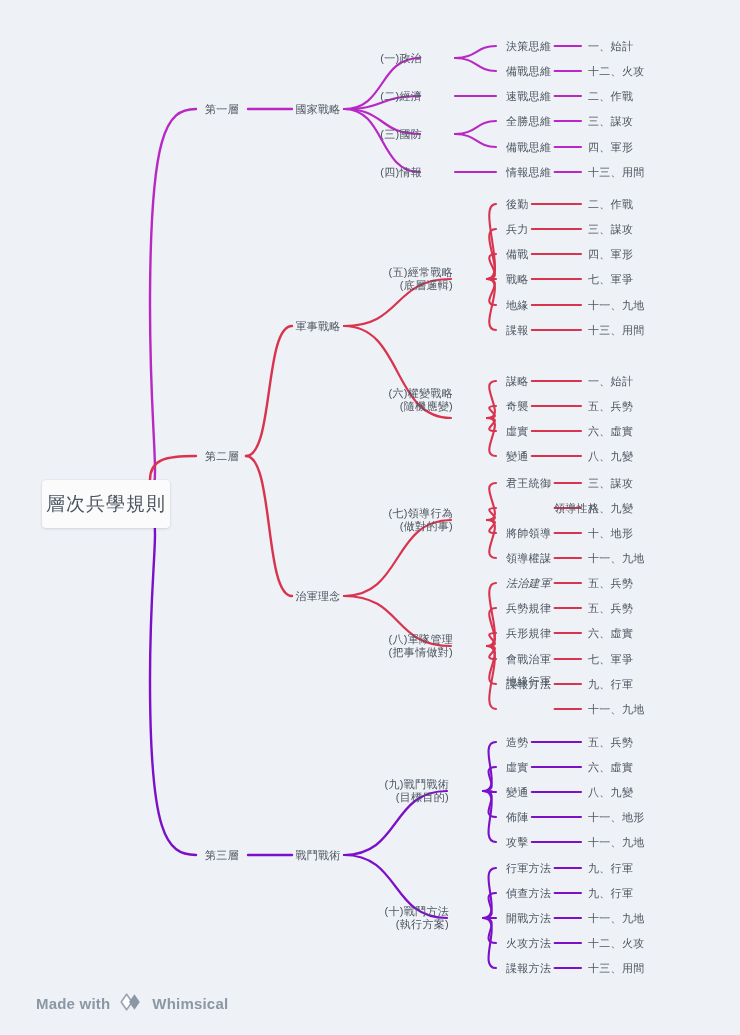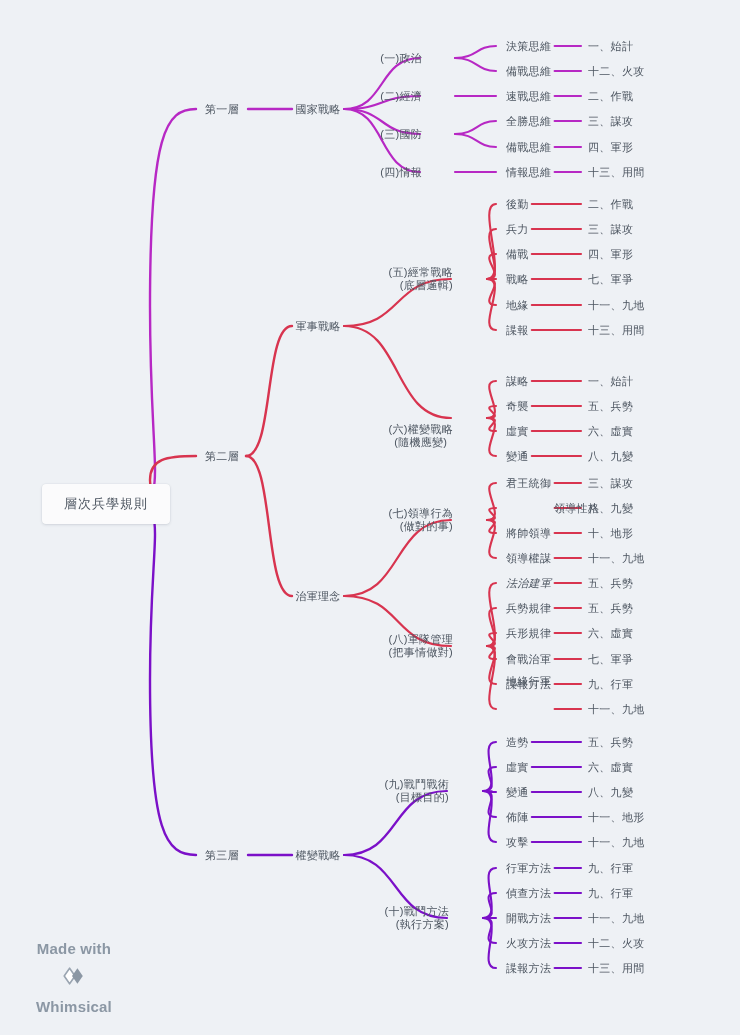--- a/index.html
+++ b/index.html
@@ -43,37 +43,36 @@
     transform: translate(-50%, -50%);
     text-align: center;
   }
   .node .l2 { display: block; }
   .node-root {
     position: absolute;
     transform: translate(0, -50%);
     background: #fbfbfc;
     border-radius: 4px;
     box-shadow: 0 1px 3px rgba(40,50,70,.13), 0 0 0 .5px rgba(40,50,70,.05);
-    padding: 11px 22px;
+    padding: 11px 4px;
     color: #4c5560;
-    font-size: 13px;
+    font-size: 19px;
     letter-spacing: 1px;
     white-space: nowrap;
   }
   .footer {
     position: absolute;
     left: 36px; bottom: 20px;
     display: flex;
     align-items: center;
     gap: 9px;
     color: #8b97a4;
     font-size: 15px;
     font-weight: bold;
     letter-spacing: .2px;
-    flex-direction: column;
   }
   .footer .logo { display: block; }
 </style>
 </head>
 <body>
 
 <div id="canvas">
   <svg id="links" viewBox="0 0 740 1035">
       <path d="M130,504 C170,504 150,480.3 150,306.5 C150,132.7 166,109 196,109" stroke="#b728c4" stroke-width="2.4" fill="none" stroke-linecap="round"></path>
       <path d="M130,504 C170,504 150,501.12 150,480 C150,458.88 166,456 196,456" stroke="#d8344f" stroke-width="2.4" fill="none" stroke-linecap="round"></path>
@@ -165,30 +164,30 @@
       <path d="M483,918 C505,918 476,968 496,968" stroke="#7b10c8" stroke-width="2.1" fill="none" stroke-linecap="round"></path>
       <path d="M554.6,968 L581,968" stroke="#7b10c8" stroke-width="2.1" fill="none" stroke-linecap="round"></path>
     </svg>
   <div id="nodes">
       <div class="node anchor-mid" style="left: 222px; top: 109px;">第一層</div>
       <div class="node anchor-mid" style="left: 222px; top: 456px;">第二層</div>
       <div class="node anchor-mid" style="left: 222px; top: 855px;">第三層</div>
       <div class="node anchor-mid" style="left: 318px; top: 109px;">國家戰略</div>
       <div class="node anchor-mid" style="left: 318px; top: 326px;">軍事戰略</div>
       <div class="node anchor-mid" style="left: 318px; top: 596px;">治軍理念</div>
-      <div class="node anchor-mid" style="left: 318px; top: 855px;">權變戰略</div>
+      <div class="node anchor-mid" style="left: 318px; top: 855px;">戰鬥戰術</div>
       <div class="node anchor-end" style="left: 425px; top: 58px;">(一)政治</div>
       <div class="node anchor-end" style="left: 425px; top: 96px;">(二)經濟</div>
       <div class="node anchor-end" style="left: 425px; top: 134px;">(三)國防</div>
       <div class="node anchor-end" style="left: 425px; top: 172px;">(四)情報</div>
       <div class="node anchor-end" style="left: 456px; top: 279px;">
         <span class="l2">(五)經常戰略</span>
         <span class="l2">(底層邏輯)</span>
       </div>
-      <div class="node anchor-end" style="left: 456px; top: 436px; text-align: center;">
+      <div class="node anchor-end" style="left: 456px; top: 400px;">
         <span class="l2">(六)權變戰略</span>
         <span class="l2">(隨機應變)</span>
       </div>
       <div class="node anchor-end" style="left: 456px; top: 520px;">
         <span class="l2">(七)領導行為</span>
         <span class="l2">(做對的事)</span>
       </div>
       <div class="node anchor-end" style="left: 456px; top: 646px;">
         <span class="l2">(八)軍隊管理</span>
         <span class="l2">(把事情做對)</span>

